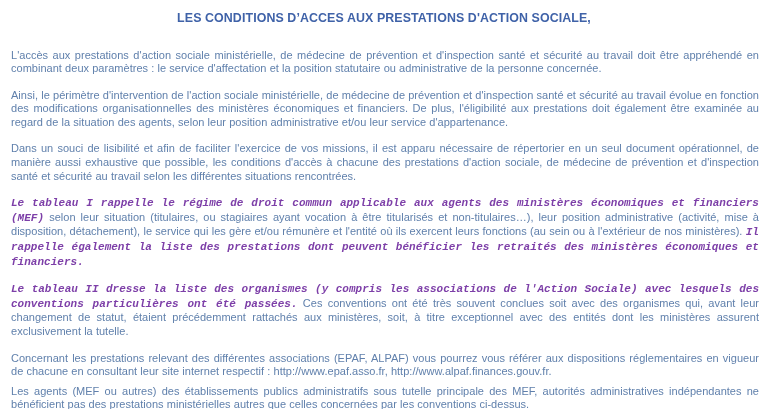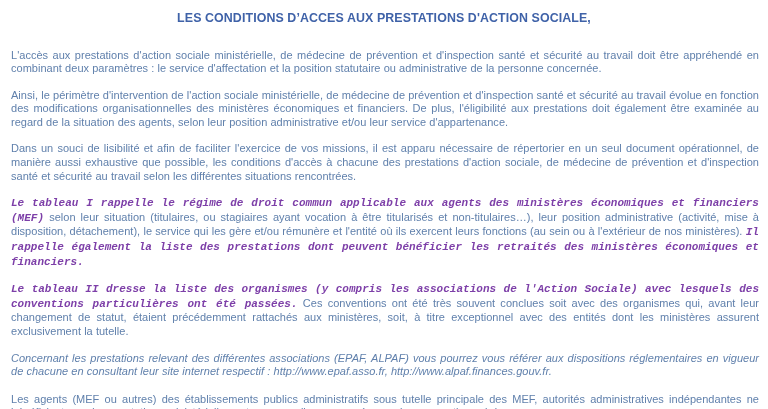--- a/index.html
+++ b/index.html
@@ -40,22 +40,21 @@
   p.para {
     color: #6080ac;
     font-size: 11px;
     line-height: 13.6px;
     text-align: justify;
     margin: 0 0 13px 0;
     letter-spacing: 0.02px;
     word-spacing: 0.1px;
   }
   p.para.tight {
-    margin-bottom: 14px;
-    font-style: italic;
+    margin-bottom: 6px;
   }
   p.para.last {
     margin-bottom: 0;
   }
   .hl {
     color: #7d3fa8;
     font-weight: bold;
     font-style: italic;
     font-family: Liberation Mono, monospace;
   }

